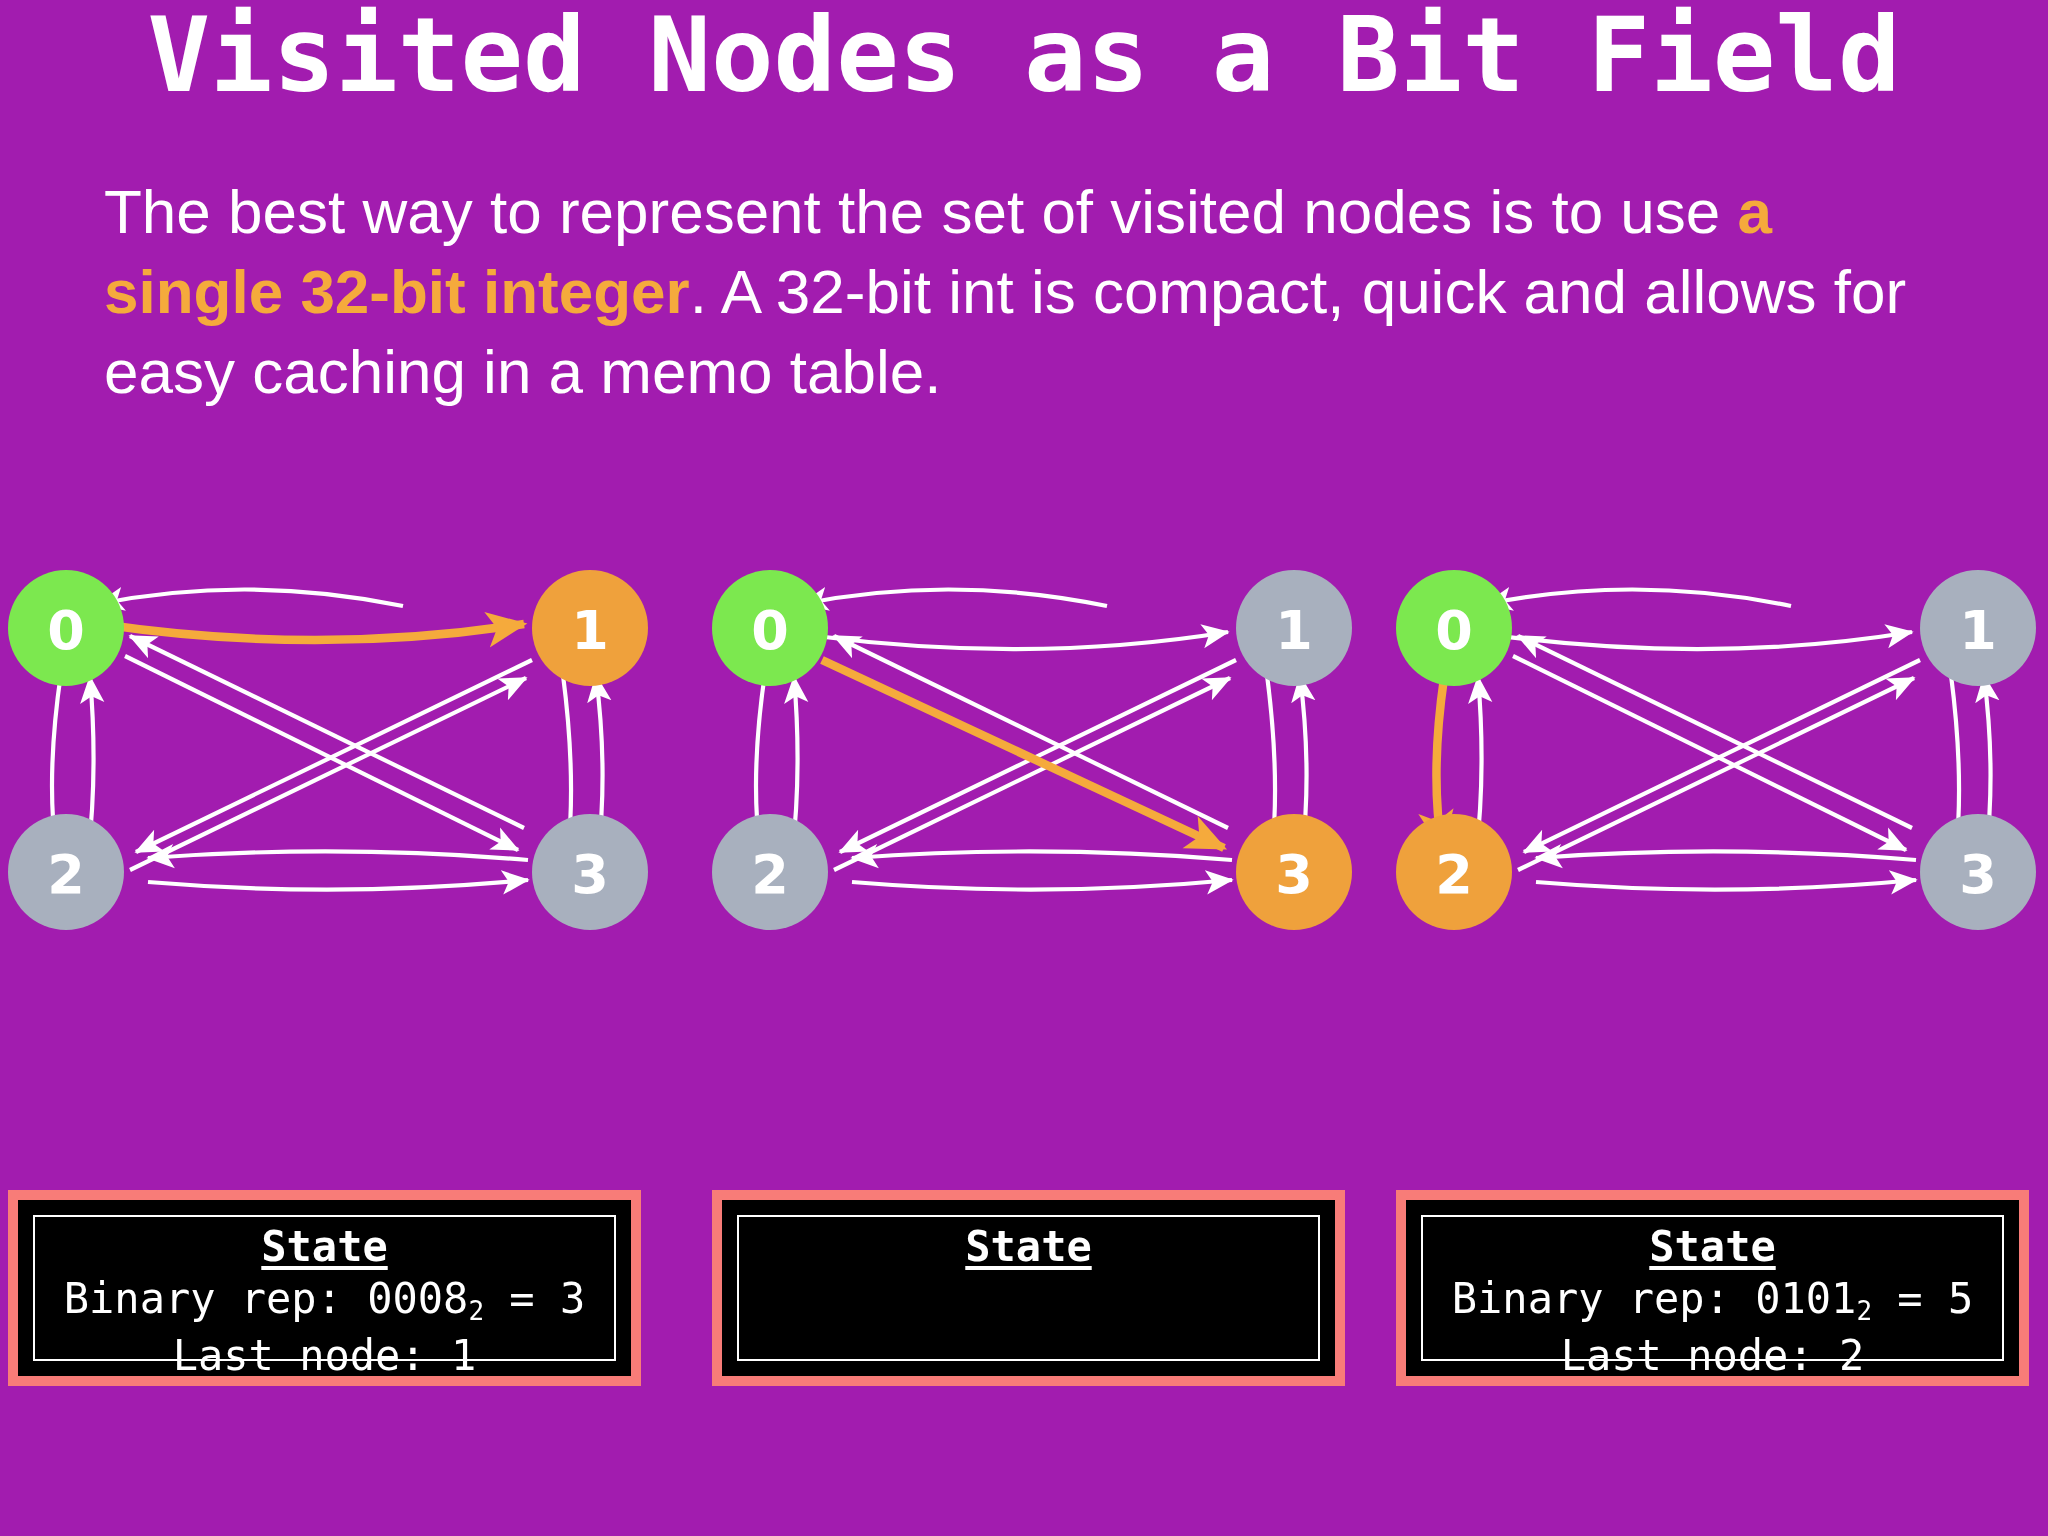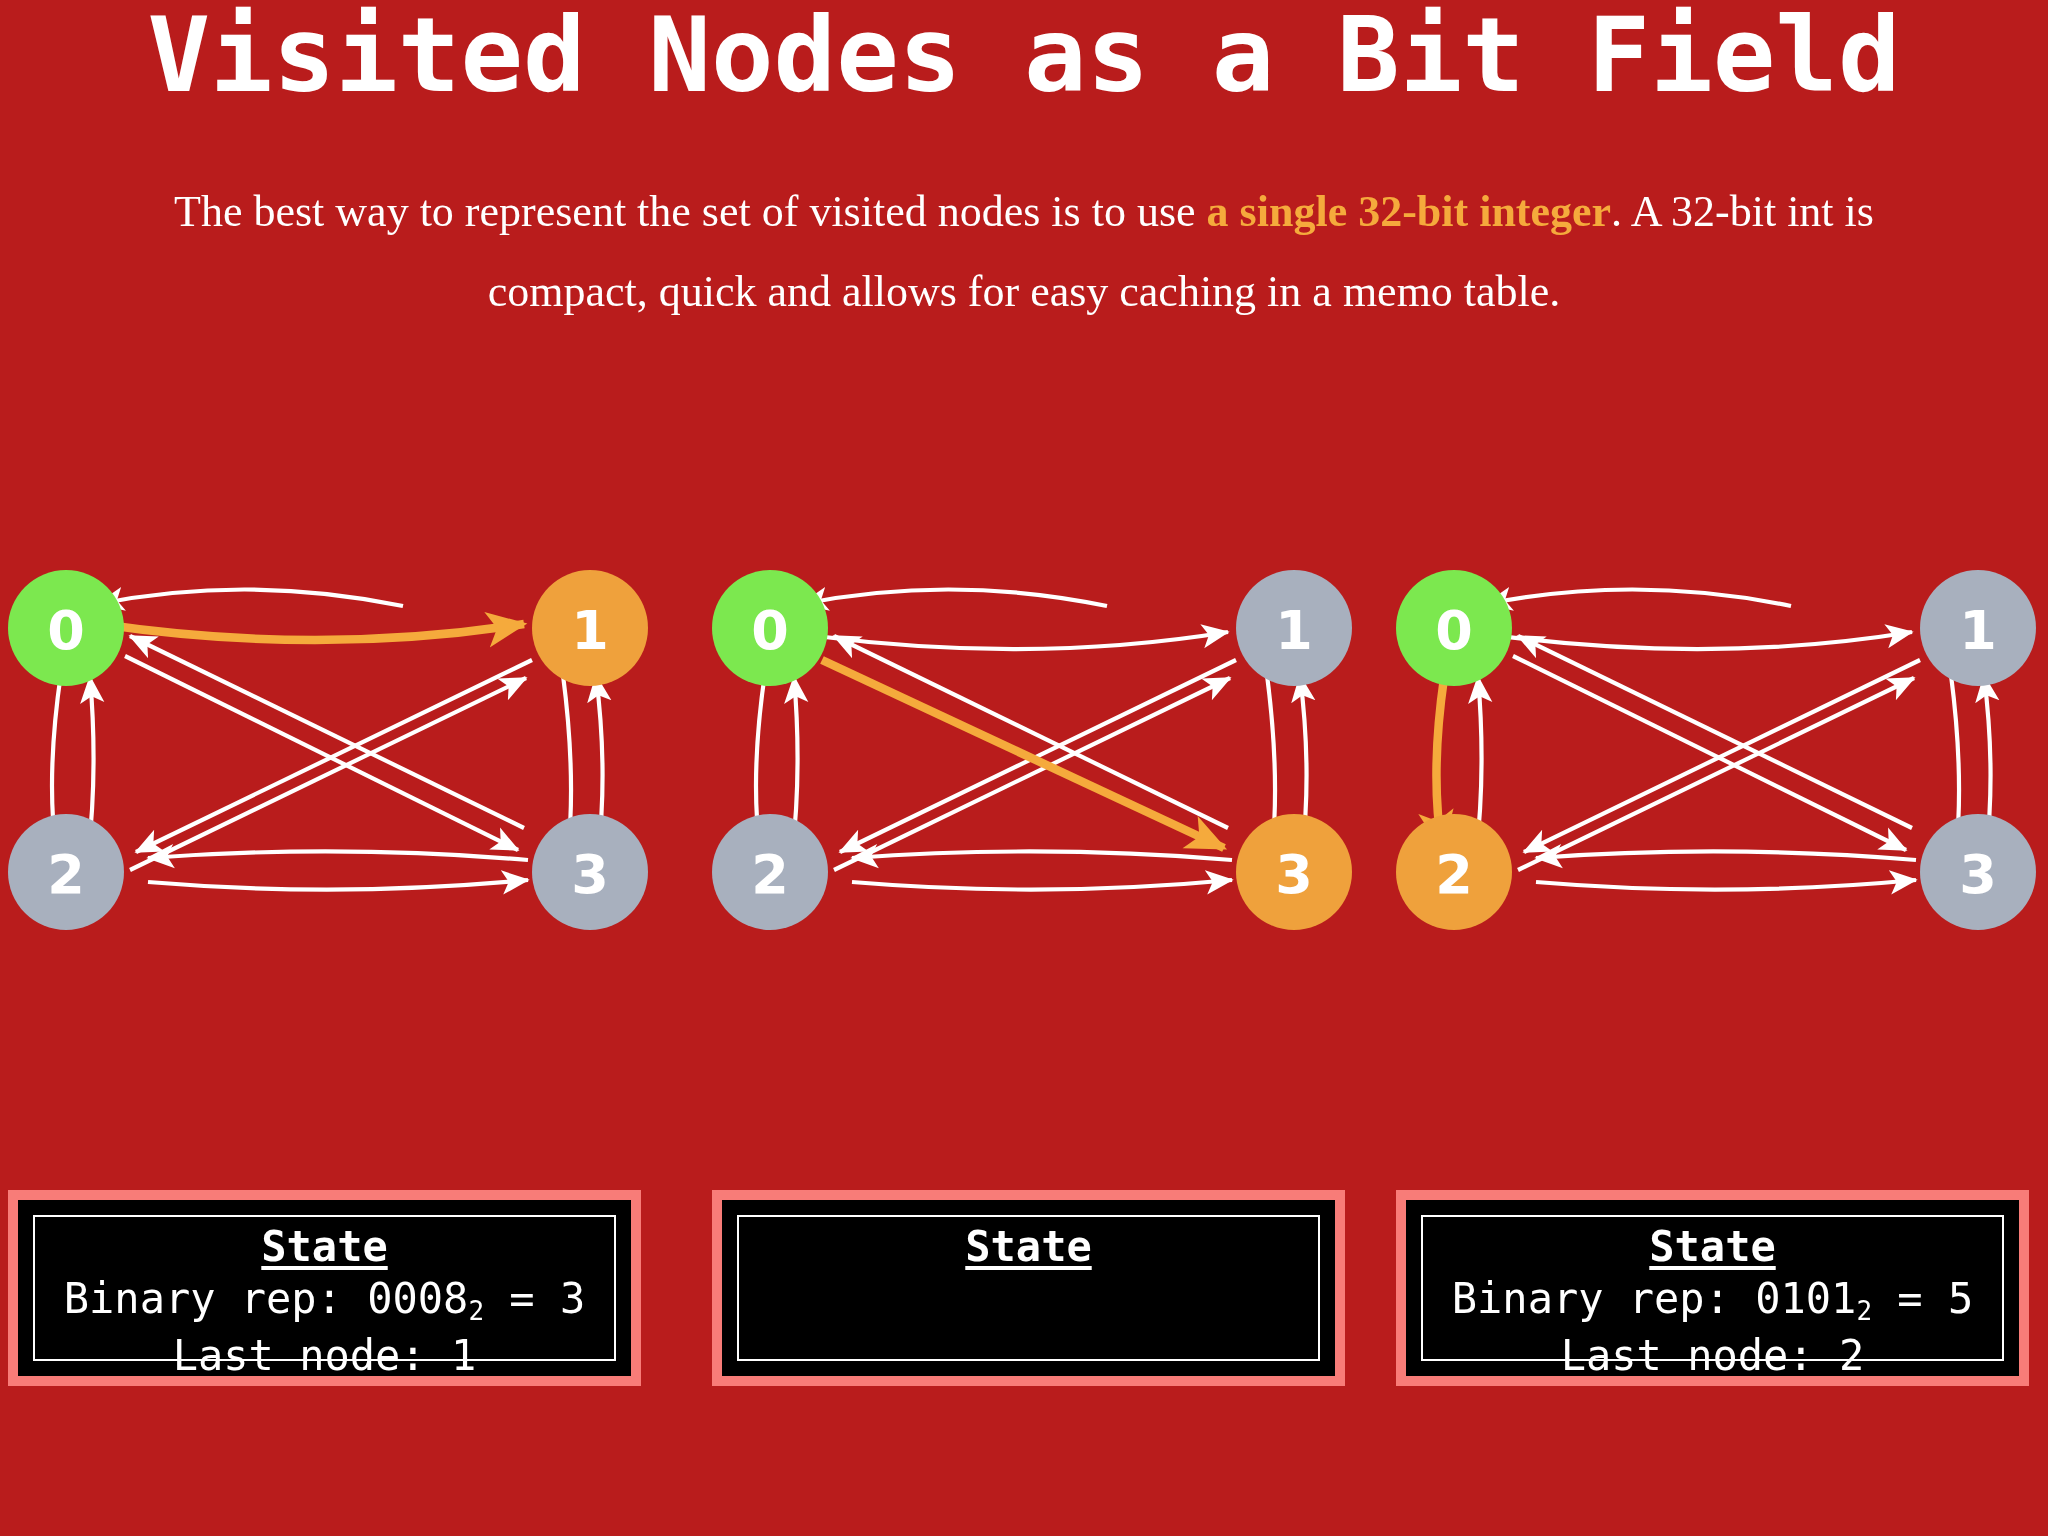--- a/index.html
+++ b/index.html
@@ -6,46 +6,46 @@
   * { margin:0; padding:0; box-sizing:border-box; }
   html, body {
     width:2048px; height:1536px;
     background:#000;
     overflow:hidden;
     font-family:"DejaVu Sans Mono", "Liberation Mono", monospace;
   }
   #slide {
     position:relative;
     width:2048px; height:1536px;
-    background:#b91c1c;
+    background:#a21caf;
   }
 
   
   #title {
     position:absolute;
     top:-6px; left:0; width:2048px;
     text-align:center;
     color:#ffffff;
     font-family:"DejaVu Sans Mono", "Liberation Mono", monospace;
     font-weight:bold;
     font-size:104px;
     line-height:122px;
     letter-spacing:0px;
     white-space:nowrap;
   }
 
   
   #subtitle {
     position:absolute;
     top:172px; left:104px; width:1840px;
-    text-align:center;
-    color:#ffffff;
-    font-family:Liberation Serif, serif;
+    text-align:left;
+    color:#ffffff;
+    font-family:Liberation Sans, sans-serif;
     font-weight:normal;
-    font-size:44px;
+    font-size:62px;
     line-height:80px;
   }
   #subtitle .hl {
     color:#F5AA3C;
     font-weight:bold;
   }
 
   
   #panels {
     position:absolute;

